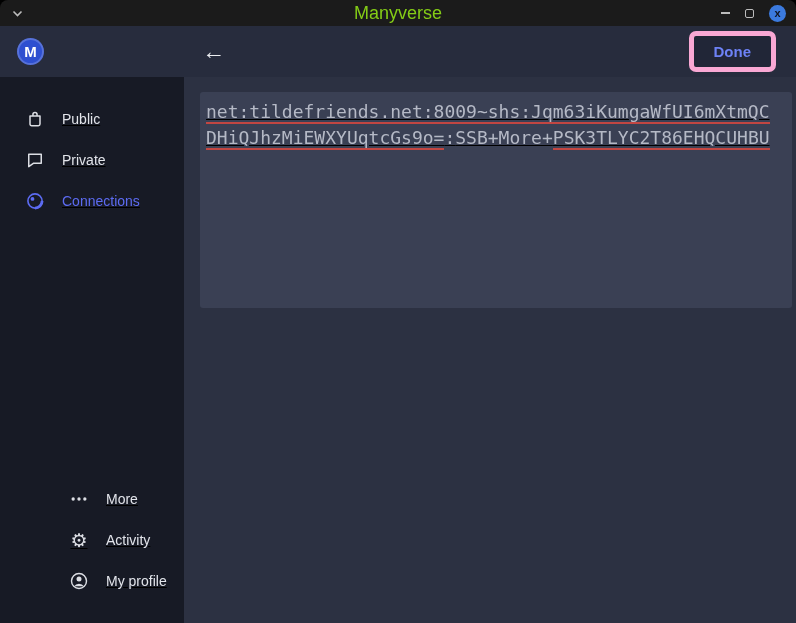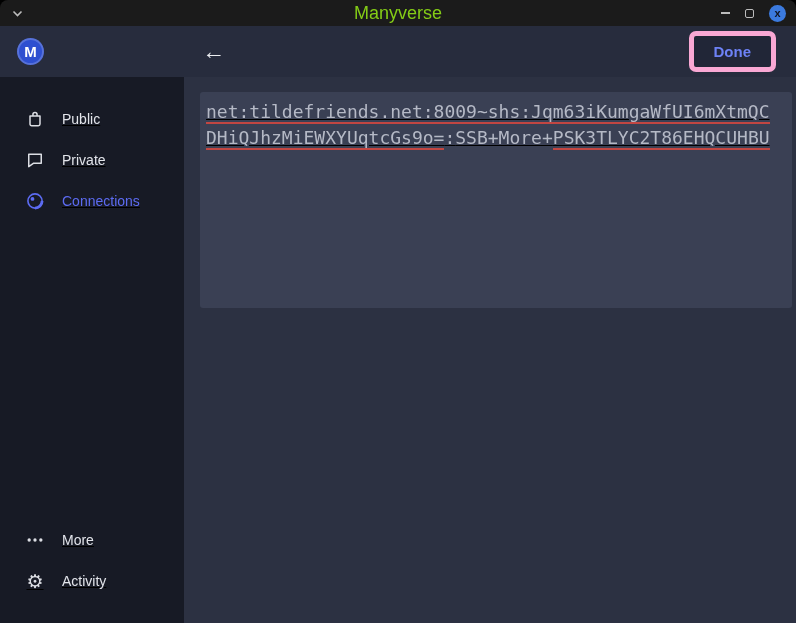--- a/index.html
+++ b/index.html
@@ -42,21 +42,21 @@
   .app-body { flex: 1; display: flex; min-height: 0; text-decoration: underline; }
 
   .sidebar { flex: 0 0 184px; background: #171a25; display: flex;
              flex-direction: column; padding-top: 21px; padding-bottom: 22px; }
   .side-item { height: 41px; display: flex; align-items: center; gap: 17px;
                padding-left: 25px; color: #e2e4ea; font-size: 14px; }
   .side-item.active { color: var(--active-item-blue, #5c6bf2); }
   .icn { width: 20px; height: 20px; display: flex; align-items: center;
          justify-content: center; flex: 0 0 20px; }
   .gear-glyph { font-size: 19px; color: #dcdee4; font-family: "DejaVu Sans", sans-serif; }
-  .side-bottom { margin-top: auto; }
+  .side-bottom { margin-top: auto; padding-left: 44px; }
 
   .main { flex: 1; background: #2c3142; padding: 15px 4px 0 16px; }
   .invite-box { width: 100%; height: 216px; background: #3a4054; border-radius: 3px;
                 padding: 7px 6px; font-family: "DejaVu Sans Mono", monospace;
                 font-size: 18px; line-height: 26px; color: #b5b9c6; overflow: hidden;
                 cursor: text; }
   .invite-line { white-space: pre; }
   .misspelled { border-bottom: 2px solid var(--misspell-red, #c24642); }
 
   svg { display: block; }
@@ -134,20 +134,30 @@
           <span>More</span>
         </div>
 
         <div class="side-item">
           <span class="icn">
               <span class="gear-glyph">⚙</span>
             </span>
           <span>Activity</span>
         </div>
 
+        <div class="side-item">
+          <span class="icn">
+            <svg width="20" height="20" viewBox="0 0 24 24" fill="none">
+              <circle cx="12" cy="12" r="9" stroke="#dcdee4" stroke-width="1.7"></circle>
+              <circle cx="12" cy="9.6" r="3" fill="#dcdee4"></circle>
+              <path d="M6.3 18.2 a6.2 5 0 0 1 11.4 0" fill="#dcdee4"></path>
+            </svg>
+          </span>
+          <span>My profile</span>
+        </div>
 
       </div>
     </div>
 
     <div class="main">
       <div class="invite-box" title="net:tildefriends.net:8009~shs:Jqm63iKumgaWfUI6mXtmQCDHiQJhzMiEWXYUqtcGs9o=:SSB+Room+PSK3TLYC2T86EHQCUHBUHASCASE18JBV24=">
           <div class="invite-line"><span class="misspelled">net:tildefriends.net:8009~shs:Jqm63iKumgaWfUI6mXtmQC</span></div>
           <div class="invite-line"><span class="misspelled">DHiQJhzMiEWXYUqtcGs9o=</span><span>:</span><span>SSB+More+</span><span class="misspelled">PSK3TLYC2T86EHQCUHBU</span></div>
         </div>
     </div>

